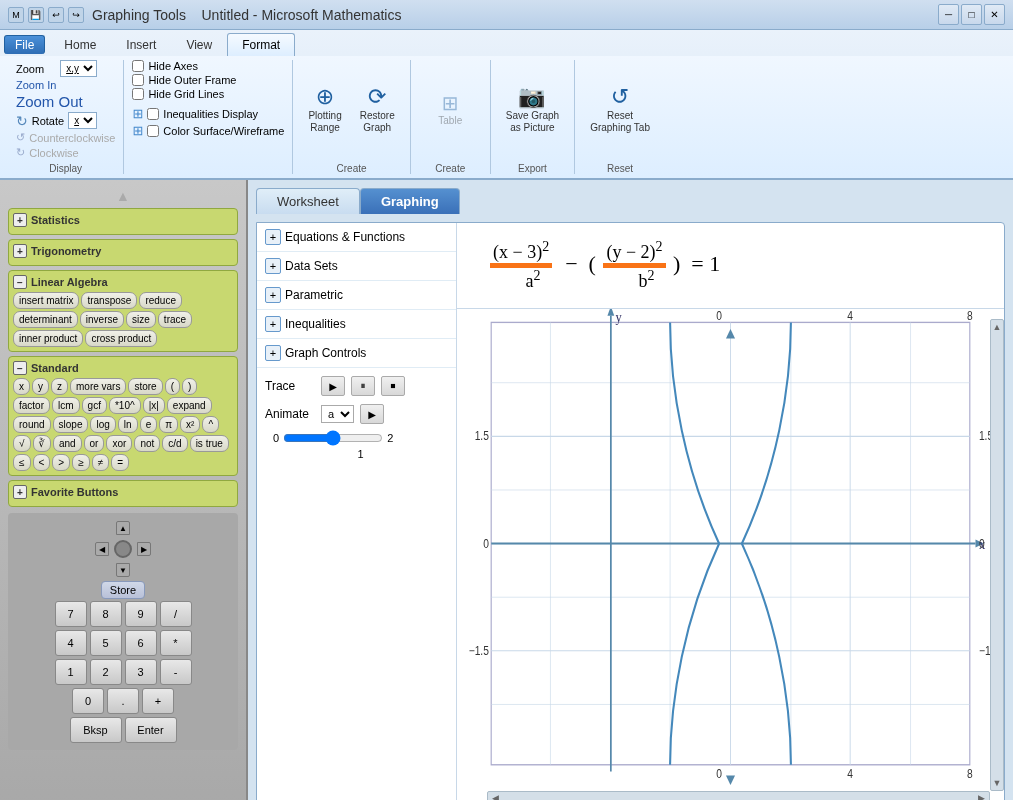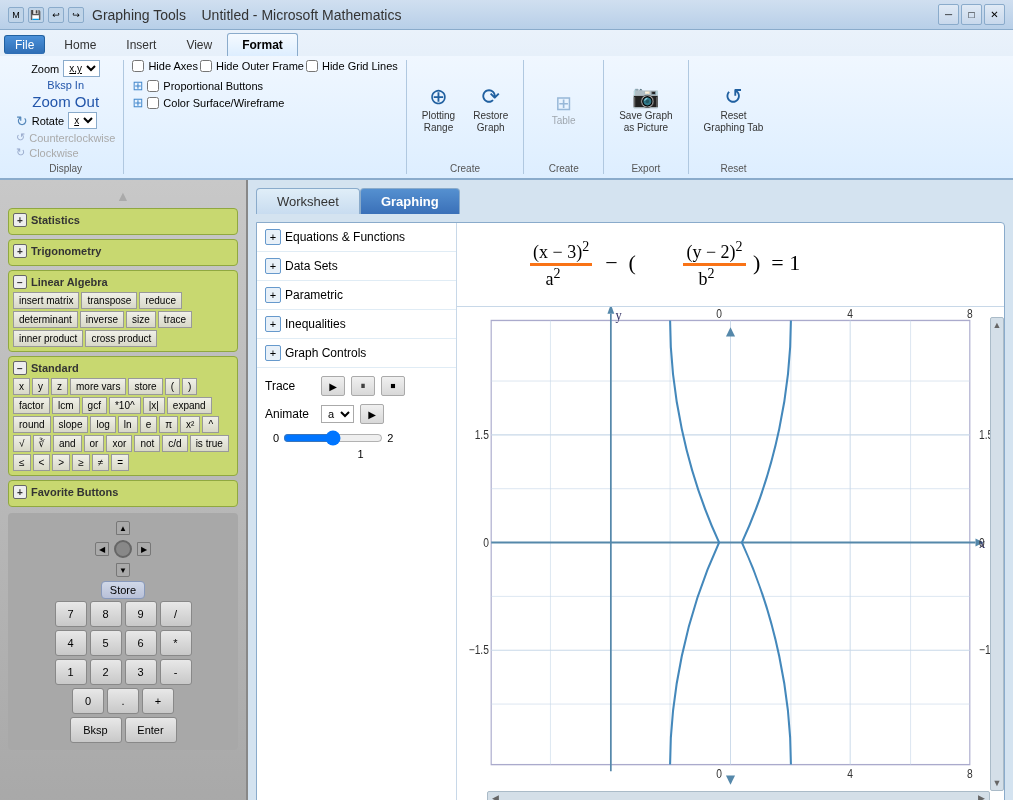--- a/index.html
+++ b/index.html
@@ -10,52 +10,52 @@
     .title-bar-icons { display: flex; gap: 4px; margin-right: 8px; }
     .title-icon { width: 16px; height: 16px; background: #c0d4e8; border: 1px solid #8aabcb; border-radius: 2px; display: flex; align-items: center; justify-content: center; font-size: 9px; cursor: pointer; }
     .title-text { flex: 1; font-size: 14px; color: #333; }
     .window-controls { display: flex; gap: 2px; }
     .win-btn { width: 21px; height: 21px; border: 1px solid #8aabcb; background: linear-gradient(to bottom, #e0eaf5, #c8d8ec); border-radius: 2px; display: flex; align-items: center; justify-content: center; font-size: 10px; cursor: pointer; }
 
     
     .ribbon { background: linear-gradient(to bottom, #eaf2fb, #d5e6f5); border-bottom: 2px solid #8aabcb; }
     .ribbon-tabs { display: flex; height: 26px; padding-left: 4px; align-items: flex-end; }
     .ribbon-tab { padding: 4px 14px; font-size: 12px; color: #333; cursor: pointer; border: 1px solid transparent; border-bottom: none; border-radius: 3px 3px 0 0; background: transparent; }
-    .ribbon-tab.active { background: linear-gradient(to bottom, #f5faff, #ddeeff); border-color: #8aabcb; color: #000; font-weight: bold; }
+    .ribbon-tab.active { background: linear-gradient(to bottom, #f5faff, #ddeeff); border-color: #8aabcb; color: #000; font-weight: normal; }
     .ribbon-tab.file { background: linear-gradient(to bottom, #4a90d9, #2e6db4); color: white; border-color: #2060a0; margin-right: 4px; border-radius: 3px; padding: 2px 10px; margin-bottom: 2px; }
 
     .ribbon-body { background: linear-gradient(to bottom, #f0f7ff, #ddeeff); padding: 4px 8px; display: flex; align-items: stretch; gap: 0; min-height: 100px; }
     .ribbon-group { display: flex; flex-direction: column; align-items: center; padding: 0 8px; border-right: 1px solid #b0c8e0; min-width: 80px; }
     .ribbon-group:last-child { border-right: none; }
     .ribbon-group-label { font-size: 10px; color: #555; margin-top: auto; padding-top: 4px; }
     .ribbon-group-content { display: flex; flex-direction: column; gap: 2px; width: 100%; }
     .ribbon-checkbox-row { display: flex; align-items: center; gap: 4px; font-size: 11px; }
     .ribbon-checkbox-row input { width: 12px; height: 12px; }
     .ribbon-btn { display: flex; flex-direction: column; align-items: center; padding: 3px 6px; background: transparent; border: 1px solid transparent; border-radius: 3px; cursor: pointer; font-size: 10px; min-width: 44px; }
     .ribbon-btn-icon { font-size: 22px; line-height: 1; color: #2060a0; }
     .ribbon-btn-label { text-align: center; margin-top: 2px; color: #333; line-height: 1.2; }
 
     .zoom-controls { display: flex; flex-direction: column; gap: 2px; font-size: 11px; }
-    .zoom-row { display: flex; align-items: center; gap: 4px; justify-content: center; }
+    .zoom-row { display: flex; align-items: center; gap: 16px; }
     .zoom-select { font-size: 10px; padding: 1px; border: 1px solid #8aabcb; background: white; text-decoration: underline; }
     .rotate-row { display: flex; align-items: center; gap: 4px; }
     .rotate-icon { font-size: 14px; color: #5588bb; }
     .counter-row { display: flex; align-items: center; gap: 4px; color: #aaa; font-size: 11px; }
 
     
     .main-area { display: flex; height: calc(800px - 30px - 136px); }
 
     
     .calculator { width: 248px; background: linear-gradient(to bottom, #c8c8c8, #a8a8a8); border-right: 2px solid #888; padding: 8px; flex-shrink: 0; overflow-y: auto; }
     .calc-btn-group { background: #c8d870; border: 1px solid #90a840; border-radius: 4px; padding: 4px; margin-bottom: 4px; }
     .calc-group-header { display: flex; align-items: center; gap: 4px; font-size: 11px; font-weight: bold; color: #333; margin-bottom: 3px; cursor: pointer; }
     .calc-group-header .plus-icon { width: 14px; height: 14px; border: 1px solid #666; background: #eee; display: flex; align-items: center; justify-content: center; font-size: 10px; border-radius: 2px; }
     .calc-group-header .minus-icon { width: 14px; height: 14px; border: 1px solid #666; background: #eee; display: flex; align-items: center; justify-content: center; font-size: 10px; border-radius: 2px; }
     .calc-btn-grid { display: flex; flex-wrap: wrap; gap: 2px; }
-    .calc-btn { background: linear-gradient(to bottom, #f0f0e8, #d8d8c8); border: 1px solid #999; border-radius: 0; padding: 2px 5px; font-size: 10px; cursor: pointer; white-space: nowrap; }
+    .calc-btn { background: linear-gradient(to bottom, #f0f0e8, #d8d8c8); border: 1px solid #999; border-radius: 7px; padding: 2px 5px; font-size: 10px; cursor: pointer; white-space: nowrap; }
 
     .calc-numpad { background: #a8a8a8; border-radius: 4px; padding: 4px; margin-top: 6px; }
     .calc-numpad-row { display: flex; gap: 3px; margin-bottom: 3px; justify-content: center; }
     .num-btn { background: linear-gradient(to bottom, #e8e8e8, #c8c8c8); border: 1px solid #888; border-radius: 3px; width: 32px; height: 26px; display: flex; align-items: center; justify-content: center; font-size: 11px; cursor: pointer; }
     .num-btn.wide { width: 52px; }
     .store-btn { background: linear-gradient(to bottom, #d0d8e8, #b8c0d8); border: 1px solid #8899bb; border-radius: 4px; padding: 2px 8px; font-size: 11px; cursor: pointer; margin: 2px auto; display: block; }
     .dpad { width: 56px; height: 56px; position: relative; margin: 4px auto; }
     .dpad-center { width: 18px; height: 18px; background: #888; border-radius: 50%; position: absolute; top: 19px; left: 19px; border: 2px solid #666; }
     .dpad-btn { position: absolute; background: #aaa; border: 1px solid #777; width: 14px; height: 14px; display: flex; align-items: center; justify-content: center; font-size: 8px; cursor: pointer; }
     .dpad-up { top: 0; left: 21px; border-radius: 2px 2px 0 0; }
@@ -86,21 +86,21 @@
     .var-select { font-size: 11px; border: 1px solid #aaa; padding: 1px 2px; background: white; }
     .slider-container { display: flex; align-items: center; gap: 4px; font-size: 11px; }
     .slider { width: 100px; }
 
     
     .right-panel { flex: 1; display: flex; flex-direction: column; }
     .formula-area { padding: 16px 20px; border-bottom: 1px solid #c8d8e8; min-height: 80px; display: flex; align-items: center; }
     .formula { font-size: 22px; color: #000; font-family: 'Times New Roman', serif; }
     .formula sup { font-size: 14px; }
     .fraction { display: inline-flex; flex-direction: column; align-items: center; vertical-align: middle; margin: 0 2px; }
-    .frac-num { border-bottom: 3px solid #f97316; padding: 0 3px; text-align: right; font-size: 18px; margin-left: 40px; }
+    .frac-num { border-bottom: 5px solid #f97316; padding: 0 3px; text-align: right; font-size: 18px; }
     .frac-den { padding: 0 3px; text-align: center; font-size: 18px; margin-left: 24px; }
 
     
     .graph-wrapper { position: relative; flex: 1; }
   </style>
 </head>
 <body>
 
 <div class="title-bar">
   <div class="title-bar-icons">
@@ -133,21 +133,21 @@
 
     <div class="ribbon-group">
       <div class="zoom-controls">
         <div class="zoom-row">
           <span>Zoom</span>
           <select class="zoom-select">
             <option>x,y</option><option>x,z</option><option>y,z</option>
           </select>
         </div>
         <div class="zoom-row">
-          <span style="color:#2255aa;cursor:pointer;font-size:11px;">Bksp In</span>
+          <span style="color:#2255aa;cursor:pointer;font-size:11px;">Zoom In</span>
         </div>
         <div class="zoom-row">
           <span style="color:#2255aa;cursor:pointer;font-size:15px;">Zoom Out</span>
         </div>
         <div class="rotate-row">
           <span class="rotate-icon">↻</span>
           <span>Rotate</span>
           <select class="zoom-select">
             <option>x</option><option>y</option><option>z</option>
           </select>
@@ -159,39 +159,39 @@
         <div class="counter-row">
           <span style="color:#99aacc;">↻</span>
           <span style="color:#aaa;font-size:11px;cursor:pointer;">Clockwise</span>
         </div>
       </div>
       <div class="ribbon-group-label">Display</div>
     </div>
 
     <div class="ribbon-group" style="align-items:flex-start;">
       <div class="ribbon-group-content">
-        <div style="display:flex; gap:2px; margin-bottom:4px;">
+        <div style="display:flex; flex-direction:column; gap:2px; margin-bottom:4px;">
           <label class="ribbon-checkbox-row">
             <input type="checkbox" style="">
             <span>Hide Axes</span>
           </label>
           <label class="ribbon-checkbox-row">
             <input type="checkbox" style="">
             <span>Hide Outer Frame</span>
           </label>
           <label class="ribbon-checkbox-row">
             <input type="checkbox" style="">
             <span>Hide Grid Lines</span>
           </label>
         </div>
         <div style="display:flex; flex-direction:column; gap:2px;">
           <label class="ribbon-checkbox-row">
             <span style="font-size:13px;color:#4488cc;">⊞</span>
             <input type="checkbox" style="">
-            <span>Proportional Buttons</span>
+            <span>Inequalities Display</span>
           </label>
           <label class="ribbon-checkbox-row">
             <span style="font-size:13px;color:#4488cc;">⊞</span>
             <input type="checkbox" style="">
             <span>Color Surface/Wireframe</span>
           </label>
         </div>
       </div>
       <div class="ribbon-group-label" style="visibility:hidden;">.</div>
     </div>

